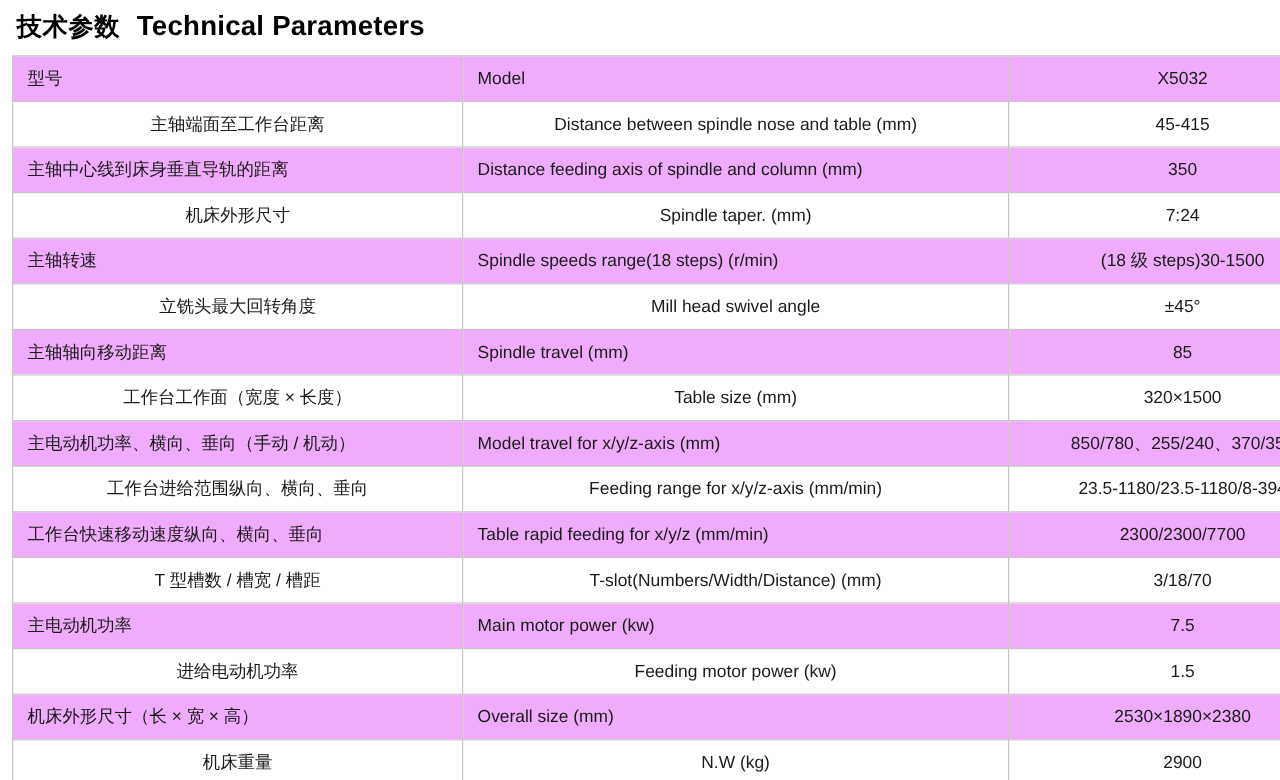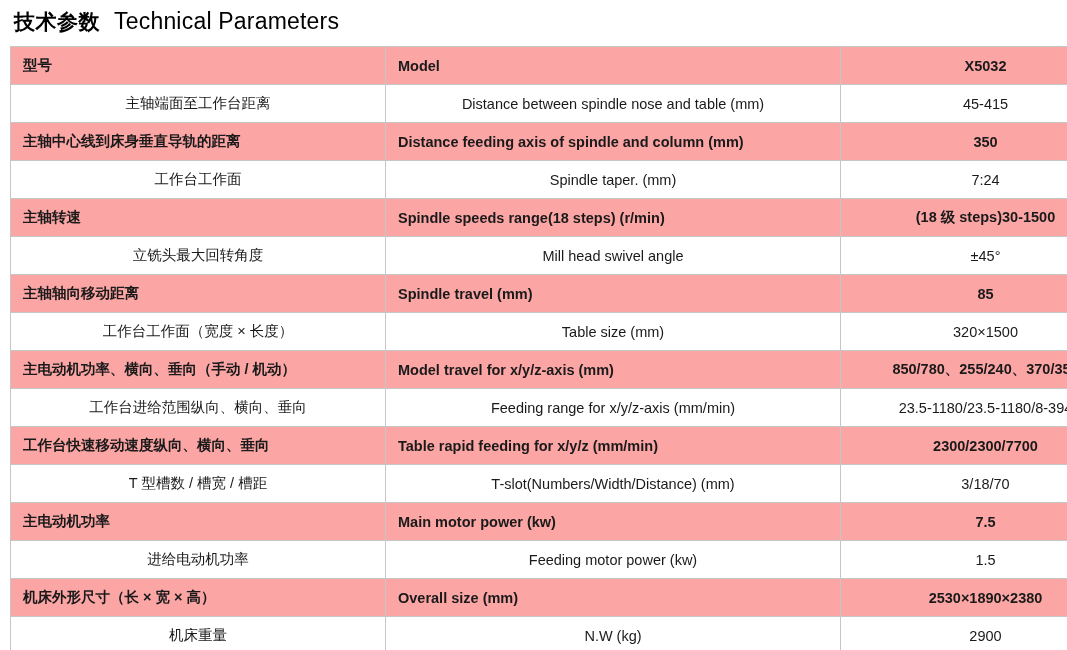--- a/index.html
+++ b/index.html
@@ -27,21 +27,21 @@
     padding: 8px 4px 10px 4px;
   }
   .title-cn {
     font-size: 21px;
     font-weight: bold;
     letter-spacing: 0.5px;
     color: #000;
   }
   .title-en {
     font-size: 23px;
-    font-weight: normal;
+    font-weight: bold;
     color: #000;
     margin-left: 14px;
     letter-spacing: 0.2px;
   }
   table.spec {
     width: 1045px;
     border-collapse: collapse;
     table-layout: fixed;
     border: 1px solid #b9b9b9;
   }
@@ -60,22 +60,21 @@
   }
   td.c-en {
     width: 430px;
     text-align: left;
   }
   td.c-val {
     width: 265px;
     text-align: center;
   }
   tr.odd td {
-    background: #fca5a5;
-    font-weight: bold;
+    background: #f0abfc;
   }
   tr.even td {
     background: #ffffff;
     text-align: center;
   }
 </style>
 </head>
 <body>
 
 <div class="page">
@@ -96,21 +95,21 @@
         <td class="c-cn">主轴端面至工作台距离</td>
         <td class="c-en">Distance between spindle nose and table (mm)</td>
         <td class="c-val">45-415</td>
       </tr>
       <tr class="odd">
         <td class="c-cn">主轴中心线到床身垂直导轨的距离</td>
         <td class="c-en">Distance feeding axis of spindle  and column (mm)</td>
         <td class="c-val">350</td>
       </tr>
       <tr class="even">
-        <td class="c-cn">工作台工作面</td>
+        <td class="c-cn">机床外形尺寸</td>
         <td class="c-en">Spindle taper. (mm)</td>
         <td class="c-val">7:24</td>
       </tr>
       <tr class="odd">
         <td class="c-cn">主轴转速</td>
         <td class="c-en">Spindle speeds range(18 steps) (r/min)</td>
         <td class="c-val">(18 级 steps)30-1500</td>
       </tr>
       <tr class="even">
         <td class="c-cn">立铣头最大回转角度</td>

